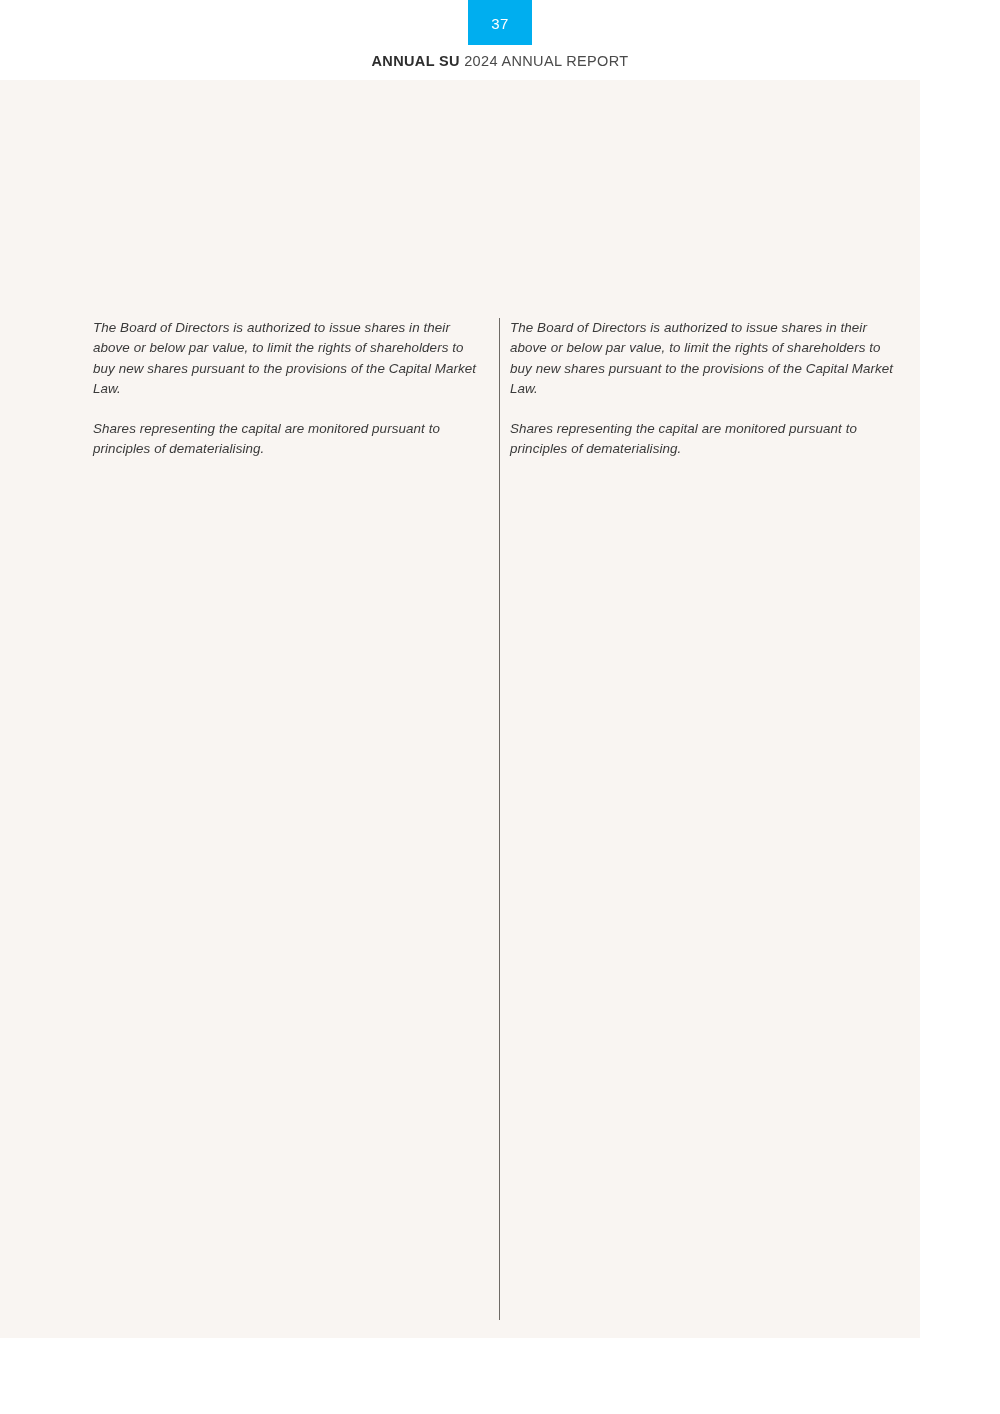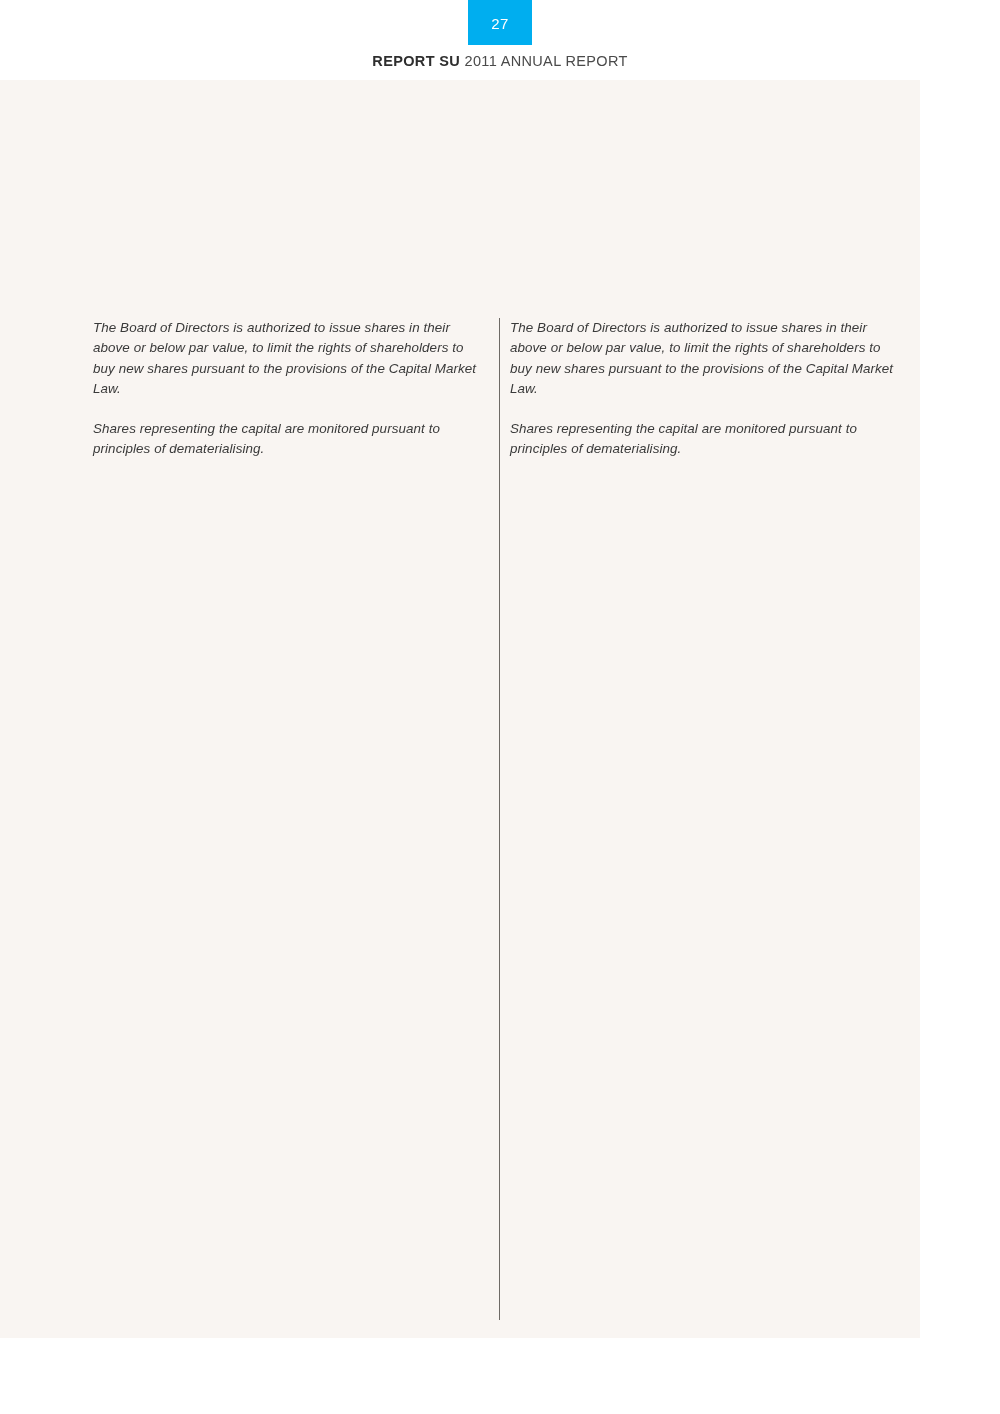--- a/index.html
+++ b/index.html
@@ -95,24 +95,24 @@
     margin: 0 0 20px 0;
     font-style: italic;
   }
   .text-column p:last-child {
     margin-bottom: 0;
   }
 </style>
 </head>
 <body>
 
-<div class="page-number-tab">27</div>
+<div class="page-number-tab">37</div>
 
 <div class="running-header">
-  <span class="brand">REPORT SU</span><span class="rest"> 2011 ANNUAL REPORT</span>
+  <span class="brand">ANNUAL SU</span><span class="rest"> 2024 ANNUAL REPORT</span>
 </div>
 
 <div class="content-panel"></div>
 
 <div class="column-divider"></div>
 
 <div class="text-column column-left">
   <p>The Board of Directors is authorized to issue shares in their above or below par value, to limit the rights of shareholders to buy new shares pursuant to the provisions of the Capital Market Law.</p>
   <p>Shares representing the capital are monitored pursuant to principles of dematerialising.</p>
 </div>

